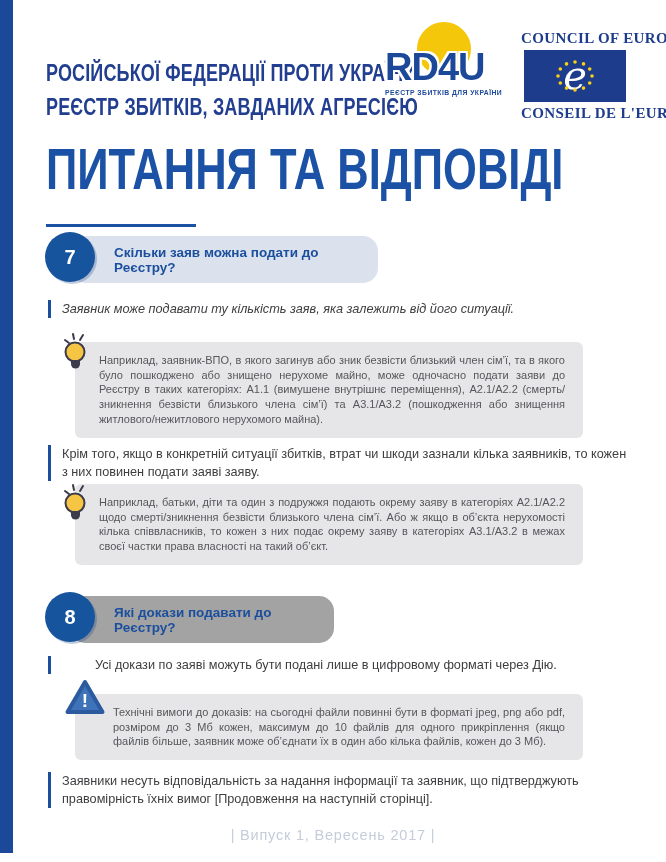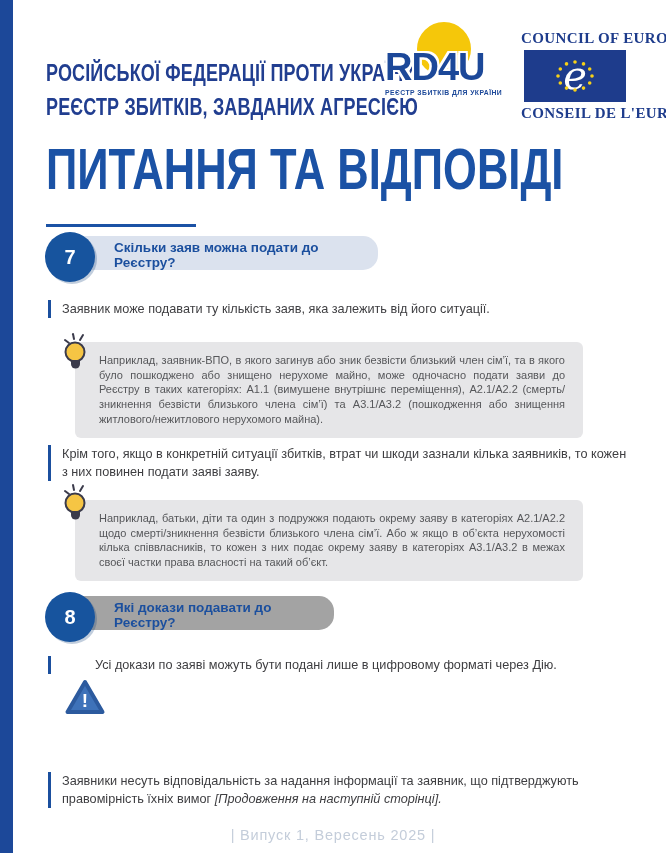--- a/index.html
+++ b/index.html
@@ -29,32 +29,32 @@
   .coe { position:absolute; left:521px; top:30px; width:108px; text-align:center; }
   .coe-top,.coe-bottom { font-size:15px; font-weight:bold; color:#1e3c8c; letter-spacing:.4px; white-space:nowrap;font-family:Liberation Serif, serif; }
   .coe-flag { width:102px; height:52px; margin:3px auto 3px auto; }
 
   
   .page-title { position:absolute; left:46px; top:138px; color:#1b52a5; font-weight:bold;
                 font-size:58px; line-height:62px; }
   .title-rule { position:absolute; left:46px; top:224px; width:150px; height:3px; background:#1b52a5; }
 
   
-  .q-pill { position:absolute; height:34px; border-radius:15px; display:flex; align-items:flex-end; }
+  .q-pill { position:absolute; height:47px; border-radius:15px; display:flex; align-items:center; }
   .q-pill .q-text { padding-left:44px; font-size:13.5px; font-weight:bold; color:#1b4f9e; }
   .pill-blue { background:#dbe2ee; }
   .pill-cream { background:#a3a3a3; }
   .q-badge { position:absolute; width:50px; height:50px; border-radius:50%; background:#17549e;
              color:#fff; font-size:20px; font-weight:bold; display:flex; align-items:center;
              justify-content:center; z-index:2; box-shadow:2px 2px 0 rgba(12,60,120,.25); }
 
   
   .answer { position:absolute; left:48px; width:585px; border-left:3px solid #1b4f9e;
             padding-left:11px; font-size:12.7px; line-height:1.42; color:#3e3e41; }
-  .answer .note-italic { font-style:italic; }
+  .answer .note-italic { }
 
   
   .grey-box { position:absolute; left:75px; width:508px; background:#e6e6e8; border-radius:6px;
               color:#56575a; font-size:11px; line-height:1.34; text-align:justify; }
   .grey-box.tip { padding:11px 18px 11px 24px; }
   .grey-box.warn { padding:11px 18px 11px 38px; }
   .float-icon { position:absolute; z-index:3; }
 
   .footer { position:absolute; left:0; right:0; top:827px; text-align:center;
             color:#c4cdda; font-size:14.5px; letter-spacing:.8px; }
@@ -106,21 +106,21 @@
   </div>
   <div class="title-rule"></div>
 
   <div class="q-pill pill-blue" style="left:70px; top:236px; width:308px;">
     <span class="q-text">Скільки заяв можна подати до Реєстру?</span>
   </div>
   <div class="q-badge" style="left:45px; top:232px;">
     <span>7</span>
   </div>
 
-  <div class="answer" style="top:300px;">Заявник може подавати ту кількість заяв, яка залежить від його ситуації.</div>
+  <div class="answer" style="top:300px;font-style:italic;">Заявник може подавати ту кількість заяв, яка залежить від його ситуації.</div>
 
   <div class="float-icon" style="left:58px; top:330px;">
     <svg viewBox="0 0 36 42" width="36" height="42">
       <g stroke="#3b3b4b" stroke-width="2" stroke-linecap="round">
         <line x1="7" y1="10" x2="11" y2="13"></line>
         <line x1="15" y1="4" x2="16" y2="9"></line>
         <line x1="25" y1="5" x2="22" y2="10"></line>
       </g>
       <circle cx="17" cy="22" r="9.5" fill="#f6c544" stroke="#3b3b4b" stroke-width="2"></circle>
       <path d="M13 30 h9 v4 a4.5 4.5 0 0 1 -9 0 z" fill="#3b3b4b"></path>
@@ -134,36 +134,37 @@
     <svg viewBox="0 0 36 42" width="36" height="42">
       <g stroke="#3b3b4b" stroke-width="2" stroke-linecap="round">
         <line x1="7" y1="10" x2="11" y2="13"></line>
         <line x1="15" y1="4" x2="16" y2="9"></line>
         <line x1="25" y1="5" x2="22" y2="10"></line>
       </g>
       <circle cx="17" cy="22" r="9.5" fill="#f6c544" stroke="#3b3b4b" stroke-width="2"></circle>
       <path d="M13 30 h9 v4 a4.5 4.5 0 0 1 -9 0 z" fill="#3b3b4b"></path>
     </svg>
   </div>
-  <div class="grey-box tip" style="top:500px;">Наприклад, батьки, діти та один з подружжя подають окрему заяву в категоріях А2.1/А2.2 щодо смерті/зникнення безвісти близького члена сім’ї. Або ж якщо в об’єкта нерухомості кілька співвласників, то кожен з них подає окрему заяву в категоріях А3.1/А3.2 в межах своєї частки права власності на такий об’єкт.</div>
+  <div class="grey-box tip" style="top:484px;">Наприклад, батьки, діти та один з подружжя подають окрему заяву в категоріях А2.1/А2.2 щодо смерті/зникнення безвісти близького члена сім’ї. Або ж якщо в об’єкта нерухомості кілька співвласників, то кожен з них подає окрему заяву в категоріях А3.1/А3.2 в межах своєї частки права власності на такий об’єкт.</div>
 
   <div class="q-pill pill-cream" style="left:70px; top:596px; width:264px;">
     <span class="q-text">Які докази подавати до Реєстру?</span>
   </div>
   <div class="q-badge" style="left:45px; top:592px;">
     <span>8</span>
   </div>
 
   <div class="answer" style="top:656px;padding-left:44px;">Усі докази по заяві можуть бути подані лише в цифровому форматі через Дію.</div>
 
   <div class="float-icon" style="left:64px; top:679px;">
     <svg viewBox="0 0 42 38" width="42" height="38">
       <path d="M21 3 L38.5 33 L3.5 33 Z" fill="#3e72b9" stroke="#2c5a9e" stroke-width="4" stroke-linejoin="round"></path>
       <text x="21" y="28" text-anchor="middle" fill="#ffffff" font-size="19" font-weight="bold" font-family="Liberation Sans, sans-serif">!</text>
     </svg>
   </div>
+  <div class="grey-box warn" style="top:694px;">Технічні вимоги до доказів: на сьогодні файли повинні бути в форматі jpeg, png або pdf, розміром до 3 Мб кожен, максимум до 10 файлів для одного прикріплення (якщо файлів більше, заявник може об’єднати їх в один або кілька файлів, кожен до 3 Мб).</div>
 
   <div class="answer" style="top:772px;">
     <span>Заявники несуть відповідальність за надання інформації та заявник, що підтверджують правомірність їхніх вимог </span><span class="note-italic">[Продовження на наступній сторінці].</span>
   </div>
 
-  <div class="footer">|  Випуск 1, Вересень 2025  |</div>
+  <div class="footer">|  Випуск 1, Вересень 2017  |</div>
 </div>
 
 </body></html>

